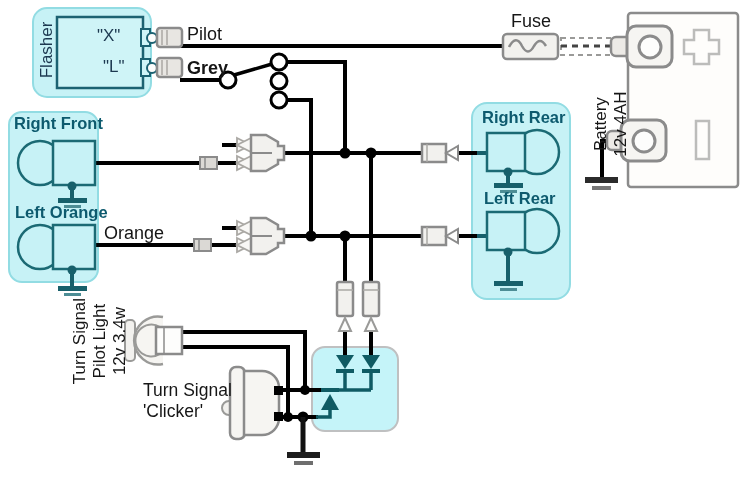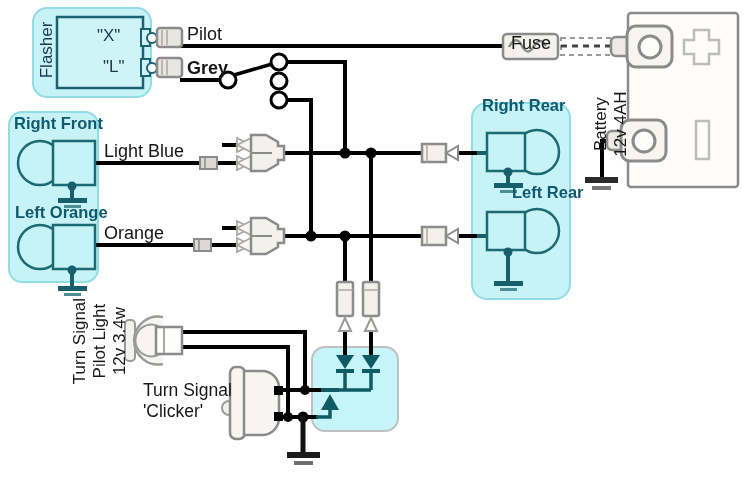--- a/index.html
+++ b/index.html
@@ -221,29 +221,28 @@
 
 </svg>
 
   <div class="lbl navy rot" style="left:9px;top:41px;width:76px;">Flasher</div>
   <div class="lbl navy" style="left:97px;top:27px;">"X"</div>
   <div class="lbl navy" style="left:103px;top:58px;">"L"</div>
 
   <div class="lbl" style="left:187px;top:25px;">Pilot</div>
   <div class="lbl" style="left:187px;top:59px;font-weight:bold;">Grey</div>
 
-  <div class="lbl" style="left:511px;top:12px;margin-top:22px;">Fuse</div>
+  <div class="lbl" style="left:511px;top:12px;">Fuse</div>
 
   <div class="lbl rot multiline" style="left:546px;top:104px;width:130px;font-size:17px;"><span>Battery</span><br><span>12v 4AH</span></div>
 
   <div class="lbl teal" style="left:14px;top:115px;">Right Front</div>
-  <div class="lbl" style="left:104px;top:142px;">Light Blue</div>
   <div class="lbl teal" style="left:15px;top:204px;">Left Orange</div>
   <div class="lbl" style="left:104px;top:224px;text-align:center;">Orange</div>
 
-  <div class="lbl teal" style="left:482px;top:97px;">Right Rear</div>
-  <div class="lbl teal" style="left:484px;top:184px;margin-left:28px;">Left Rear</div>
+  <div class="lbl teal" style="left:482px;top:109px;">Right Rear</div>
+  <div class="lbl teal" style="left:484px;top:190px;">Left Rear</div>
 
   <div class="lbl rot multiline" style="left:45px;top:311px;width:110px;font-size:17px;"><span>Turn Signal</span><br><span>Pilot Light</span><br><span>12v 3.4w</span></div>
 
   <div class="lbl multiline" style="left:143px;top:380px;font-size:17.5px;"><span>Turn Signal</span><br><span>'Clicker'</span></div>
 
 </div>
 
 </body></html>

